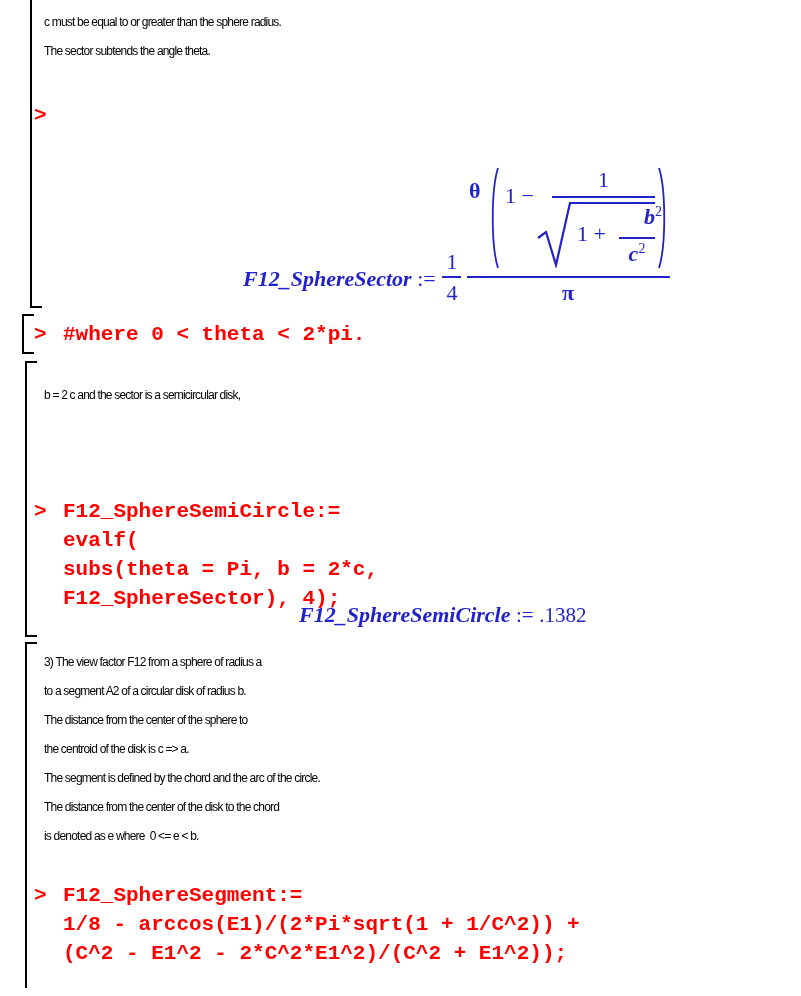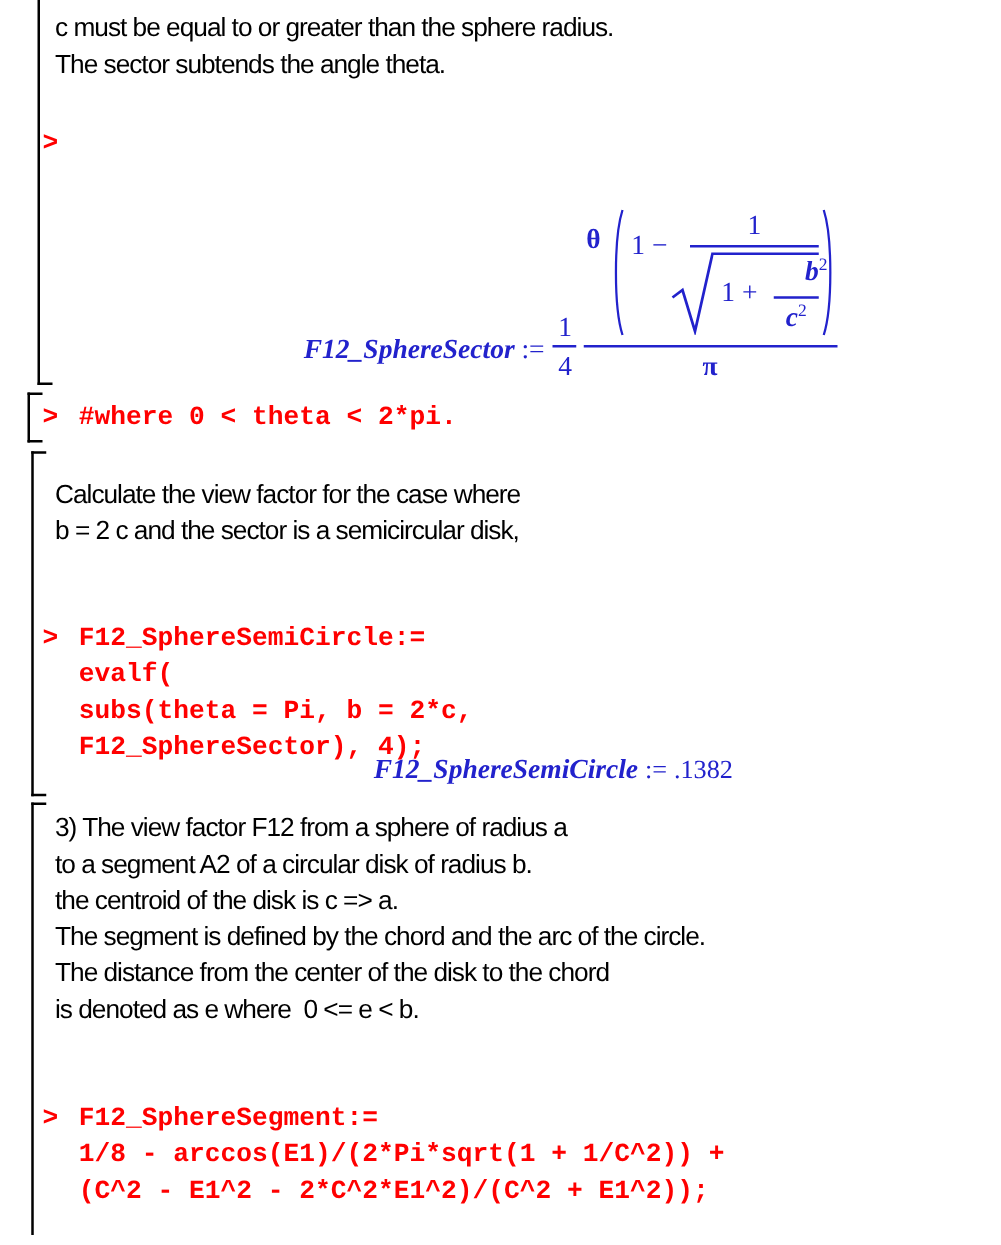--- a/index.html
+++ b/index.html
@@ -4,21 +4,21 @@
 <style>
   html,body{margin:0;padding:0;background:#ffffff;}
   #ws{position:relative;width:801px;height:996px;background:#ffffff;overflow:hidden;
       font-family:"Liberation Sans",sans-serif;color:#000;}
   
   .bracket{position:absolute;border-left:2px solid #000;}
   .tick-top{border-top:2px solid #000;}
   .tick-bot{border-bottom:2px solid #000;}
   
   .textblock{position:absolute;}
-  .textline{font-family:"Liberation Sans",sans-serif;font-size:21px;line-height:29px;
+  .textline{font-family:"Liberation Sans",sans-serif;font-size:12px;line-height:29px;
             letter-spacing:-0.8px;white-space:pre;color:#000;}
   
   .prompt,.codeline{font-family:"Liberation Mono",monospace;font-weight:bold;
                     font-size:21px;line-height:29px;color:#ff0000;white-space:pre;}
   .prompt{position:absolute;}
   .codeblock{position:absolute;}
   
   .m{color:#2222cc;font-family:"Liberation Serif",serif;}
   #formula{position:absolute;left:243px;top:160px;width:450px;height:165px;}
   #formula .atom{position:absolute;font-size:22px;line-height:26px;}
@@ -84,37 +84,37 @@
       <path d="M2 2 C 9 24, 9 80, 2 102" stroke="#2222cc" stroke-width="1.8" fill="none"></path>
     </svg>
   </div>
 
   <div class="prompt" style="left:34px;top:320px;">&gt;</div>
   <div class="codeblock" style="left:63px;top:320px;">
     <div class="codeline">#where 0 &lt; theta &lt; 2*pi.</div>
   </div>
 
   <div class="textblock" style="left:44px;top:381px;">
-    <div class="textline">Calculate the view factor for the case where</div>
     <div class="textline">b = 2 c and the sector is a semicircular disk,</div>
   </div>
 
   <div class="prompt" style="left:34px;top:497px;">&gt;</div>
   <div class="codeblock" style="left:63px;top:497px;">
     <div class="codeline">F12_SphereSemiCircle:=</div>
     <div class="codeline">evalf(</div>
     <div class="codeline">subs(theta = Pi, b = 2*c,</div>
     <div class="codeline">F12_SphereSector), 4);</div>
   </div>
 
   <div id="output2" class="m"><span class="mi">F12_SphereSemiCircle</span> <span class="val">:=</span> <span class="val">.1382</span></div>
 
   <div class="textblock" style="left:44px;top:648px;">
     <div class="textline">3) The view factor F12 from a sphere of radius a</div>
     <div class="textline">to a segment A2 of a circular disk of radius b.</div>
+    <div class="textline">The distance from the center of the sphere to</div>
     <div class="textline">the centroid of the disk is c =&gt; a.</div>
     <div class="textline">The segment is defined by the chord and the arc of the circle.</div>
     <div class="textline">The distance from the center of the disk to the chord</div>
     <div class="textline">is denoted as e where  0 &lt;= e &lt; b.</div>
   </div>
 
   <div class="prompt" style="left:34px;top:881px;">&gt;</div>
   <div class="codeblock" style="left:63px;top:881px;">
     <div class="codeline">F12_SphereSegment:=</div>
     <div class="codeline">1/8 - arccos(E1)/(2*Pi*sqrt(1 + 1/C^2)) +</div>

